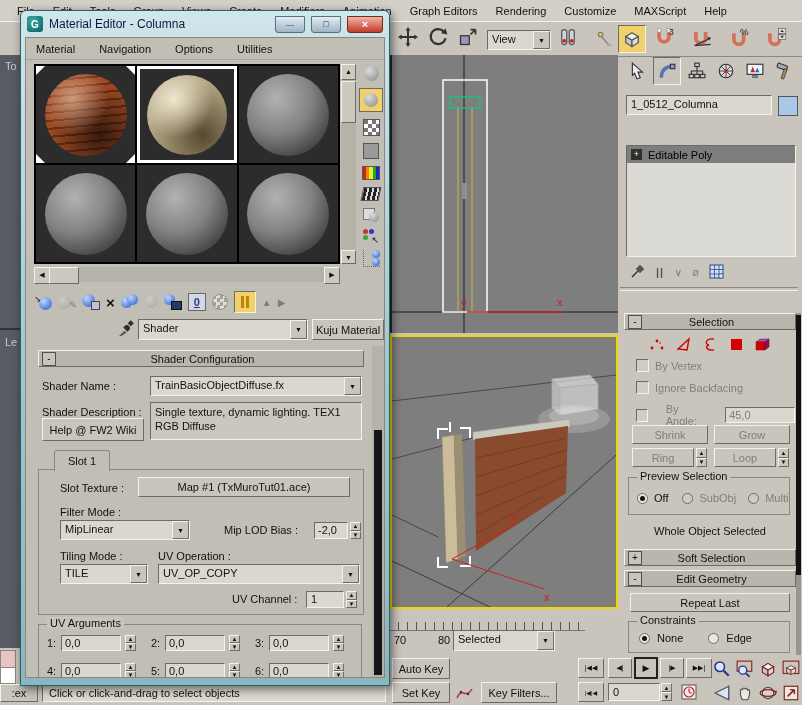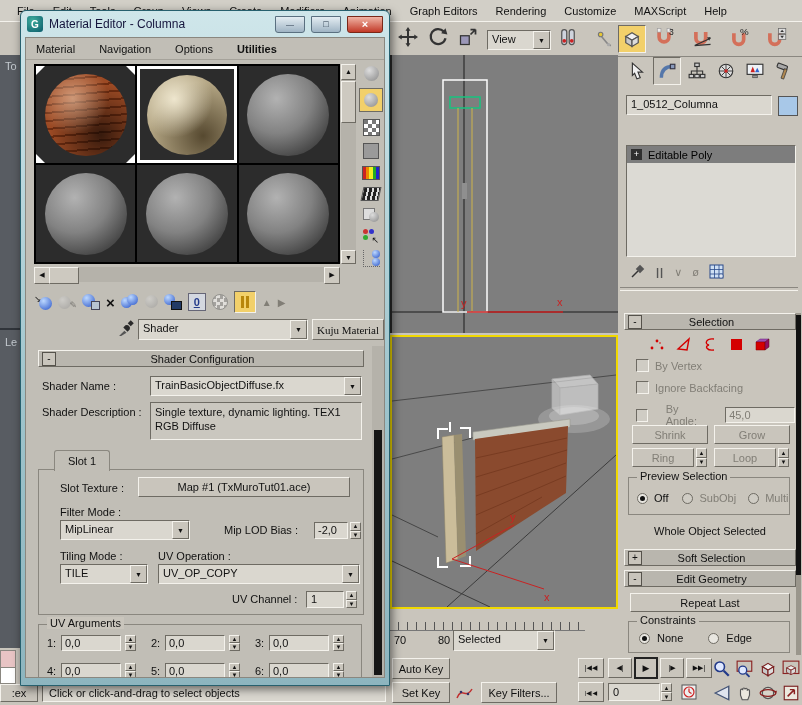--- a/index.html
+++ b/index.html
@@ -478,21 +478,21 @@
       <span style="width:28px;height:15px;border-radius:0 0 3px 3px;background:linear-gradient(#e4edf2,#9fb4c4);border:1px solid #5a7080;display:flex;align-items:center;justify-content:center;font-size:9px;color:#234;">□</span>
       <span style="width:34px;height:15px;border-radius:0 0 3px 3px;background:linear-gradient(#f0b4a4,#c23a28);border:1px solid #7a2818;display:flex;align-items:center;justify-content:center;font-size:11px;font-weight:bold;color:#fff;">×</span>
     </div>
 
     <div style="position:relative;margin:0 4px 4px 4px;height:641px;background:#c1beb6;border:1px solid #8a877f;box-sizing:border-box;overflow:hidden;">
 
       <div style="height:21px;display:flex;align-items:center;padding-left:10px;border-bottom:1px solid #a5a29a;">
         <span style="padding:2px 12px 2px 0;">Material</span>
         <span style="padding:2px 12px;">Navigation</span>
         <span style="padding:2px 12px;">Options</span>
-        <span style="padding:2px 12px;font-weight:bold;">Utilities</span>
+        <span style="padding:2px 12px;">Utilities</span>
       </div>
 
       <div style="position:absolute;left:8px;top:26px;width:306px;height:200px;background:#000;display:grid;grid-template-columns:repeat(3,1fr);grid-template-rows:repeat(2,1fr);gap:2px;padding:2px;box-sizing:border-box;">
         <div style="position:relative;background:#2c2c2c;display:flex;align-items:center;justify-content:center;">
           <div class="sphere" style="width:82px;height:82px;background:
             radial-gradient(circle at 34% 30%, rgba(255,220,190,.55), rgba(120,40,10,0) 45%),
             radial-gradient(circle at 68% 74%, rgba(0,0,0,.65), rgba(0,0,0,0) 62%),
             repeating-linear-gradient(175deg, #9c4a24 0 6px, #6e2c10 6px 8px);"></div>
           <div style="position:absolute;left:0;top:0;width:0;height:0;border-top:9px solid #fff;border-right:9px solid transparent;"></div>
           <div style="position:absolute;right:0;top:0;width:0;height:0;border-top:9px solid #fff;border-left:9px solid transparent;"></div>
@@ -593,40 +593,41 @@
           <svg width="17" height="17" viewBox="0 0 16 16">
               <path d="M1,15 L6,10 L8,12 L3,15 Z" fill="#555"></path>
               <path d="M7,5 a3,3 0 0 1 4,4 l-2,2 -4,-4 z" fill="#2a2a2a"></path>
               <rect x="10" y="1" width="4" height="4" fill="#2a2a2a" transform="rotate(45 12 3)"></rect>
             </svg>
         </span>
         <div class="dd sunk" style="position:absolute;left:112px;top:1px;width:170px;height:21px;">
           <span class="val white">Shader</span>
           <span class="arw">▼</span>
         </div>
-        <div class="btn" style="position:absolute;left:286px;top:1px;width:72px;height:21px;font-family:Liberation Serif, serif;">Kuju Material</div>
+        <div class="btn" style="position:absolute;left:286px;top:1px;width:72px;height:21px;">Kuju Material</div>
       </div>
 
       <div style="position:absolute;left:0;top:308px;width:360px;height:333px;">
 
         <div style="position:absolute;left:346px;top:0;width:12px;height:333px;background:#b5b2aa;">
           <div style="position:absolute;left:2px;top:84px;width:8px;height:245px;background:#161616;"></div>
         </div>
 
         <div class="roll" style="position:absolute;left:12px;top:4px;width:326px;height:17px;">
           <span class="pm">-</span>
           <span class="ttl">Shader Configuration</span>
         </div>
         <span class="abs lbl" style="left:16px;top:34px;">Shader Name :</span>
         <div class="abs dd sunk" style="left:124px;top:30px;width:212px;height:20px;">
           <span class="val white">TrainBasicObjectDiffuse.fx</span>
           <span class="arw">▼</span>
         </div>
         <span class="abs lbl" style="left:16px;top:60px;">Shader Description :</span>
         <div class="abs sunk" style="left:124px;top:56px;width:212px;height:38px;background:#cac7bf;padding:2px 4px;box-sizing:border-box;line-height:1.3;">Single texture, dynamic lighting. TEX1 RGB Diffuse</div>
+        <div class="abs btn" style="left:16px;top:72px;width:102px;height:23px;">Help @ FW2 Wiki</div>
 
         <div class="abs" style="left:28px;top:104px;width:54px;height:20px;background:#c1beb6;border:1px solid #8a877f;border-bottom:none;border-radius:3px 3px 0 0;display:flex;align-items:center;justify-content:center;z-index:2;">Slot 1</div>
         <div class="abs" style="left:12px;top:123px;width:326px;height:146px;border:1px solid #8a877f;box-sizing:border-box;"></div>
 
         <span class="abs lbl" style="left:34px;top:136px;">Slot Texture :</span>
         <div class="abs btn" style="left:112px;top:131px;width:212px;height:20px;">Map #1 (TxMuroTut01.ace)</div>
 
         <span class="abs lbl" style="left:34px;top:160px;">Filter Mode :</span>
         <div class="abs dd sunk" style="left:34px;top:174px;width:130px;height:20px;">
           <span class="val white">MipLinear</span>

